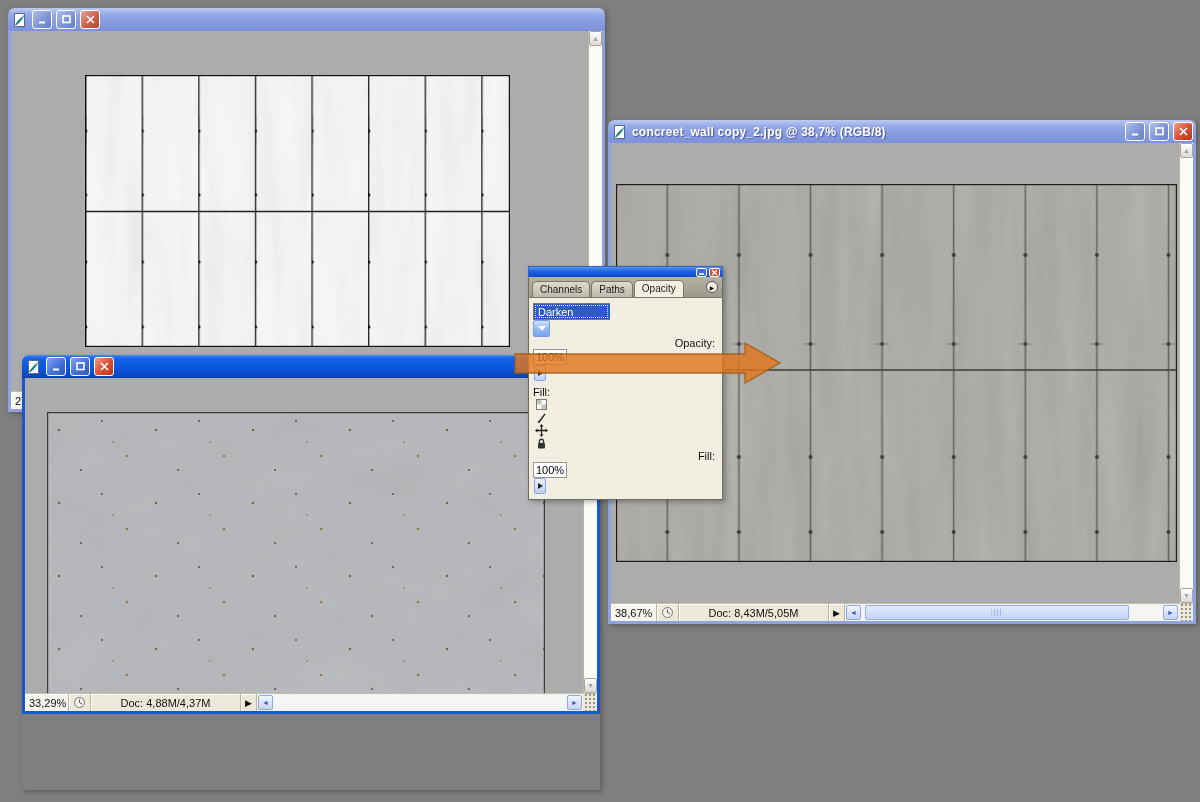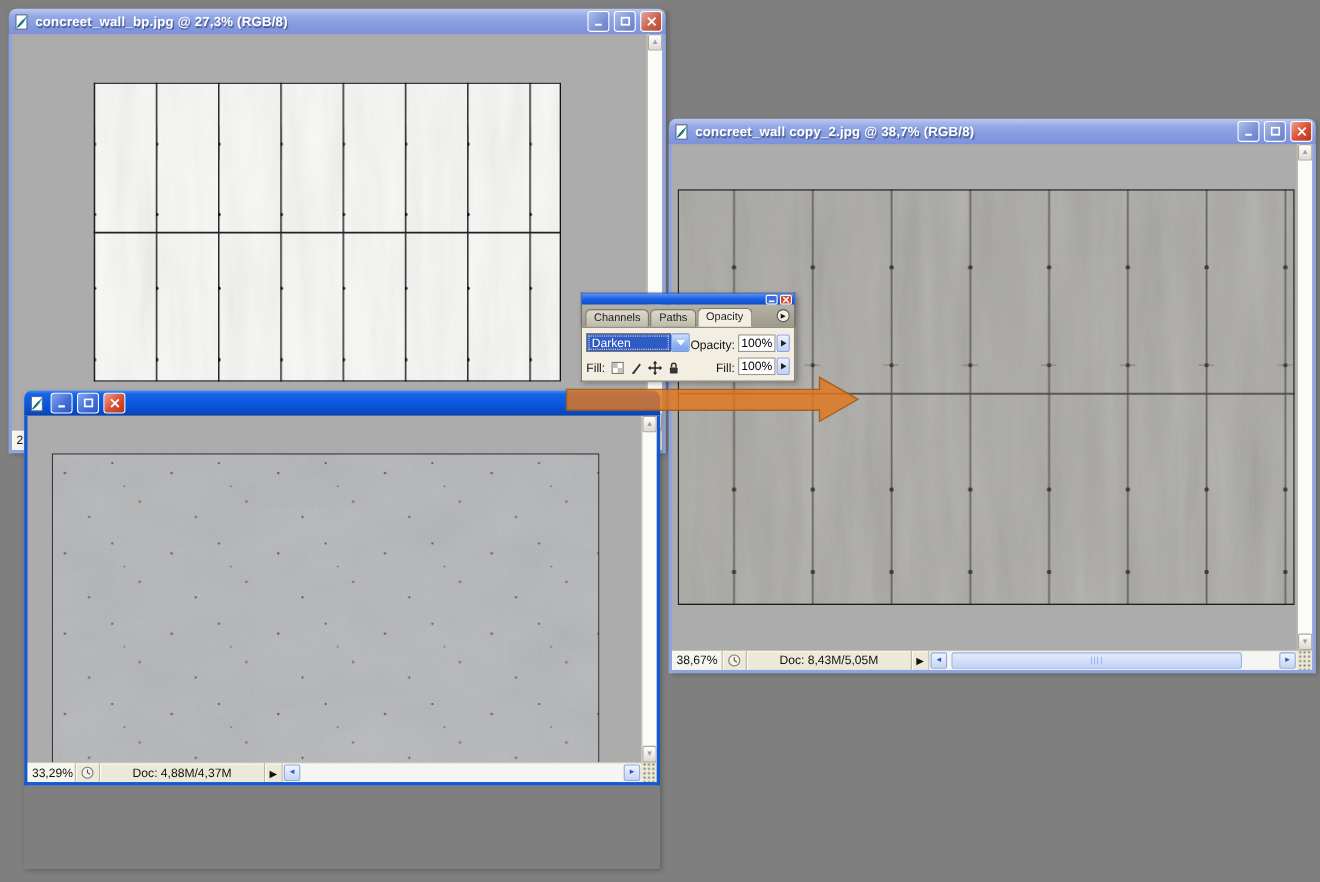--- a/index.html
+++ b/index.html
@@ -108,21 +108,21 @@
   .ptab.active{background:#f2efe2;position:relative;z-index:2;padding-bottom:3px;}
   .pal-menu-btn{
     position:absolute;right:4px;top:4px;width:12px;height:12px;border-radius:50%;
     background:#f4f1e4;border:1px solid #555;box-sizing:border-box;
     display:flex;align-items:center;justify-content:center;font-size:6px;color:#111;
   }
   .pal-body{
     background:#f2efe2;border:1px solid #6e6c60;border-top:1px solid #7b796b;
     padding:3px 4px 5px;box-sizing:border-box;
   }
-  .pal-row{display:flex;align-items:flex-end;margin-top:2px;}
+  .pal-row{display:flex;align-items:flex-start;margin-top:2px;flex-direction:column;}
   .combo{
     width:77px;height:17px;background:#2f5bc5;color:#fff;
     display:flex;align-items:center;padding-left:4px;box-sizing:border-box;
     border:1px solid #7b796b;border-right:none;
     outline:1px dotted #dfe6f8;outline-offset:-3px;font-size:11px;
   }
   .combo-chev{
     width:17px;height:17px;box-sizing:border-box;
     background:linear-gradient(180deg,#cde2fc,#8fb4f2 60%,#7aa4ee);
     border:1px solid #7a9ae0;border-radius:2px;
@@ -150,21 +150,20 @@
 </head>
 <body>
 
 <div class="window z1" style="left:8px;top:8px;width:597px;height:404px;">
   <div class="titlebar inactive">
     <svg class="doc-icon" viewBox="0 0 16 16">
       <rect x="2.5" y="1.5" width="10" height="13" fill="#fff" stroke="#5a6a8a"></rect>
       <path d="M3 13 C6 8 9 6 13 2 C10 8 8 11 4 13 Z" fill="#1f8f96"></path>
       <path d="M4 13 L9 6" stroke="#0a5a60" stroke-width="0.8" fill="none"></path>
     </svg>
-    <span class="title-text">concreet_wall_bp.jpg @ 27,3% (RGB/8)</span>
     <span class="winbtn btn-blue-in">
         <svg width="9" height="9">
           <line x1="1" y1="7.5" x2="7" y2="7.5" stroke="#fff" stroke-width="2"></line>
         </svg>
       </span>
     <span class="winbtn btn-blue-in">
         <svg width="9" height="9">
           <rect x="1" y="1" width="7" height="6.5" fill="none" stroke="#fff" stroke-width="1.6"></rect>
         </svg>
       </span>
@@ -215,21 +214,21 @@
       <span class="hscroll">
         <span class="hbtn">◄</span>
         <span class="htrack"></span>
         <span class="hbtn">►</span>
       </span>
       <span class="resize-grip"></span>
     </div>
   </div>
 </div>
 
-<div class="window z2" style="left:608px;top:108px;width:588px;height:504px;">
+<div class="window z2" style="left:608px;top:120px;width:588px;height:504px;">
   <div class="titlebar inactive">
     <svg class="doc-icon" viewBox="0 0 16 16">
       <rect x="2.5" y="1.5" width="10" height="13" fill="#fff" stroke="#5a6a8a"></rect>
       <path d="M3 13 C6 8 9 6 13 2 C10 8 8 11 4 13 Z" fill="#1f8f96"></path>
       <path d="M4 13 L9 6" stroke="#0a5a60" stroke-width="0.8" fill="none"></path>
     </svg>
     <span class="title-text">concreet_wall copy_2.jpg @ 38,7% (RGB/8)</span>
     <span class="winbtn btn-blue-in">
         <svg width="9" height="9">
           <line x1="1" y1="7.5" x2="7" y2="7.5" stroke="#fff" stroke-width="2"></line>

